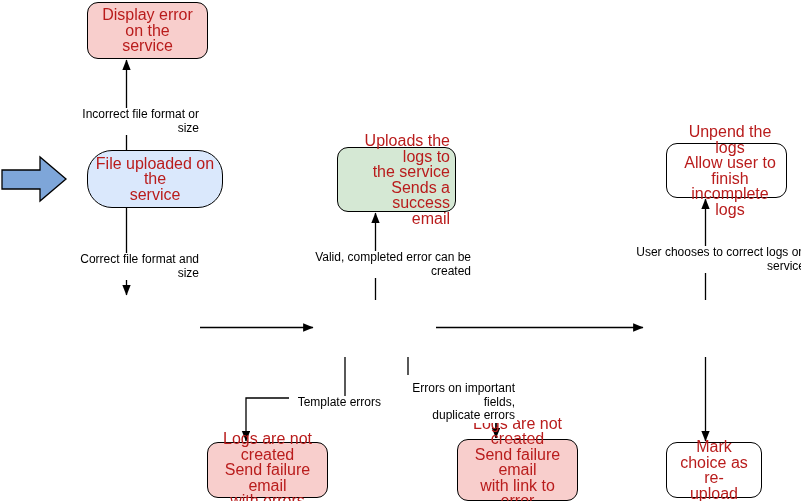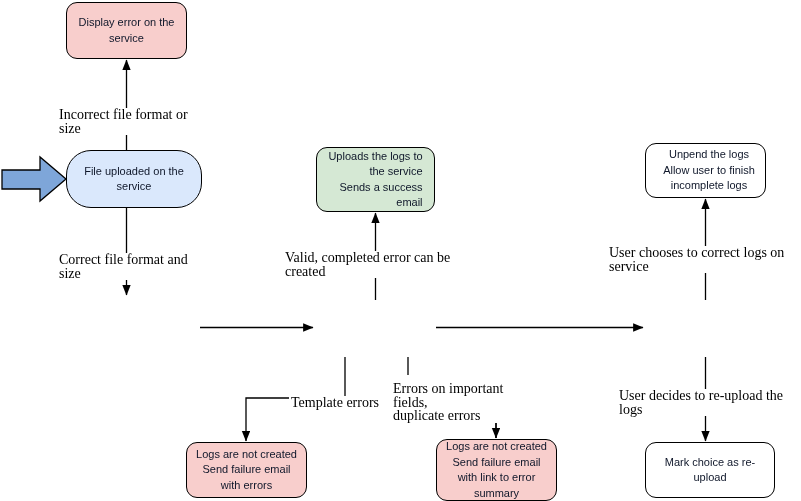--- a/index.html
+++ b/index.html
@@ -19,49 +19,49 @@
   }
   .node {
     position: absolute;
     box-sizing: border-box;
     border: 1.4px solid #000000;
     border-radius: 11px;
     display: flex;
     align-items: center;
     justify-content: center;
     text-align: center;
-    font-size: 11px;
+    font-size: 16px;
     line-height: 15.5px;
-    color: #0f172a;
+    color: #b91c1c;
     padding: 2px 5px;
     white-space: pre-line;
     z-index: 3;
+    margin-left: 21px;
   }
   .node.pink   { background: #f8cecc; border-color: #b85450; }
   .node.blue   { background: #dae8fc; border-color: #6c8ebf; }
   .node.green  { background: #d5e8d4; border-color: #82b366; text-align: right; }
   .node.yellow { background: #ffe6cc; border-color: #d6b656; }
   .node.white  { background: #ffffff; border-color: #000000; }
 
   .node.pink,
   .node.blue,
   .node.green,
   .node.yellow { border-color: #000000; }
 
   .edge-label {
     position: absolute;
-    font-size: 14px;
+    font-size: 12px;
     line-height: 13.5px;
     color: #000000;
-    text-align: left;
+    text-align: right;
     background: #ffffff;
     white-space: pre-line;
     padding: 0 2px;
     z-index: 4;
-    font-family: Liberation Serif, serif;
   }
   svg.wires {
     position: absolute;
     left: 0;
     top: 0;
     width: 801px;
     height: 501px;
     z-index: 1;
     pointer-events: none;
   }
@@ -120,32 +120,31 @@
 
   <div class="node pink" style="left:186px; top:442px; width:121px; height:56px;">Logs are not created
 Send failure email
 with errors</div>
 
   <div class="node pink" style="left:436px; top:439px; width:121px; height:62px;">Logs are not created
 Send failure email
 with link to error
 summary</div>
 
-  <div class="node white" style="left:645px; top:442px; width:130px; height:56px;">Mark choice as re-
+  <div class="node white" style="left:645px; top:442px; width:96px; height:56px;">Mark choice as re-
 upload</div>
 
   <div class="edge-label" style="left:57px; top:108px; width:140px;">Incorrect file format or size</div>
 
   <div class="edge-label" style="left:57px; top:253px; width:140px;">Correct file format and size</div>
 
   <div class="edge-label" style="left:283px; top:251px; width:186px;">Valid, completed error can be created</div>
 
 
   <div class="edge-label" style="left:607px; top:246px; width:196px;">User chooses to correct logs on service</div>
 
   <div class="edge-label" style="left:289px; top:396px; width:90px;">Template errors</div>
 
   <div class="edge-label" style="left:391px; top:382px; width:122px;">Errors on important fields,
 duplicate errors</div>
 
-  <div class="edge-label" style="left:617px; top:389px; width:180px;">User decides to re-upload the logs</div>
 
 </div>
 
 </body></html>

